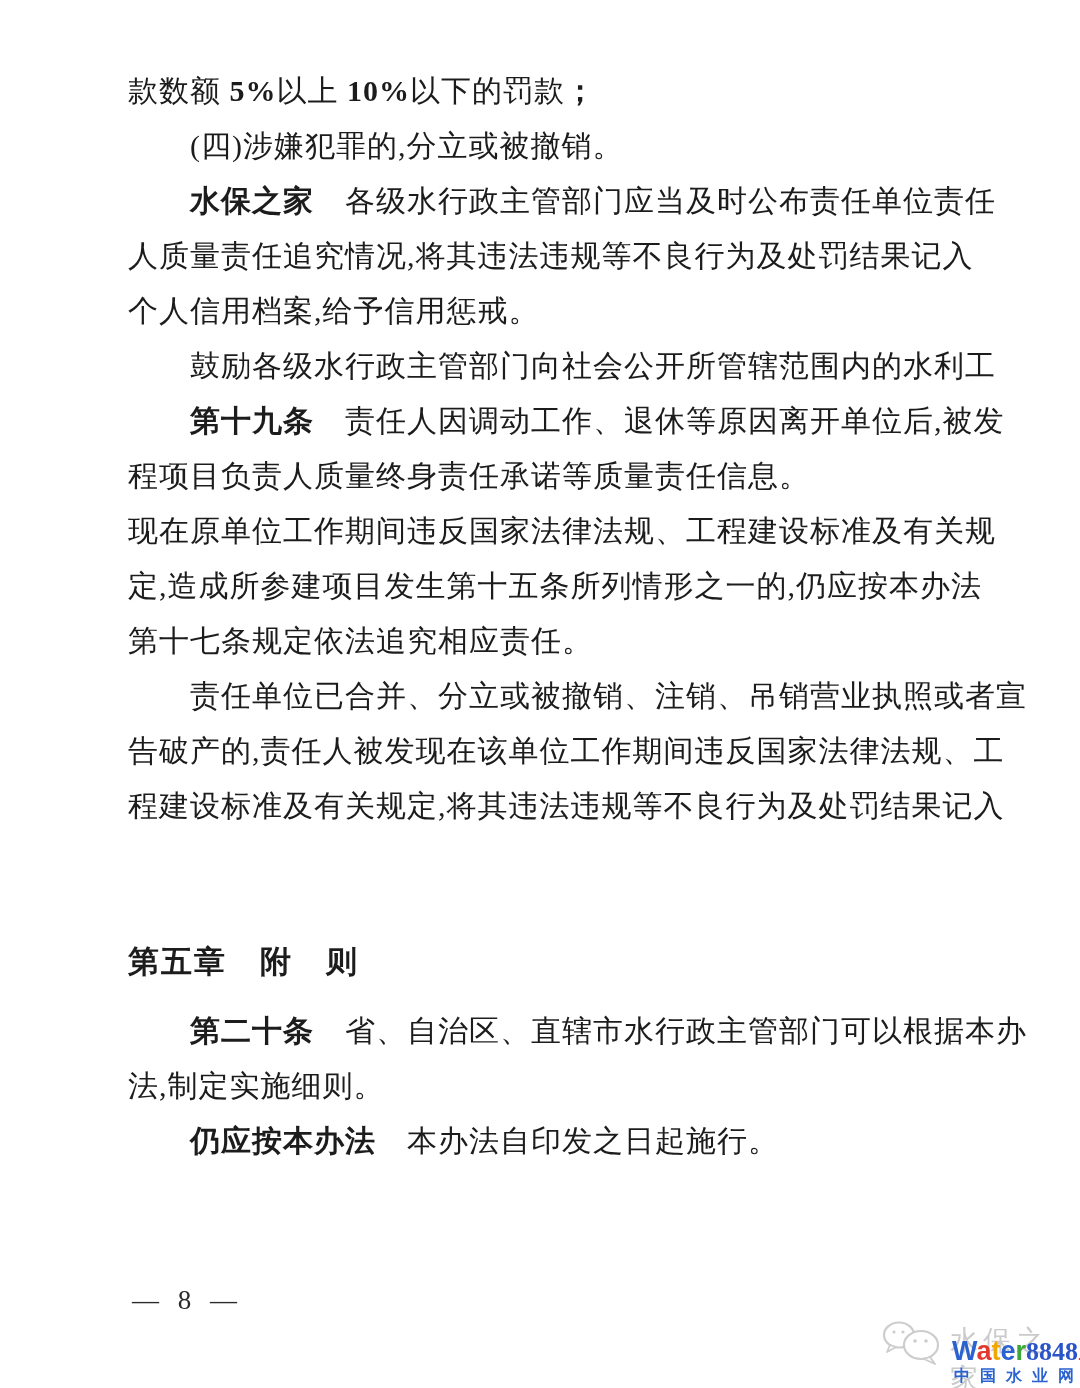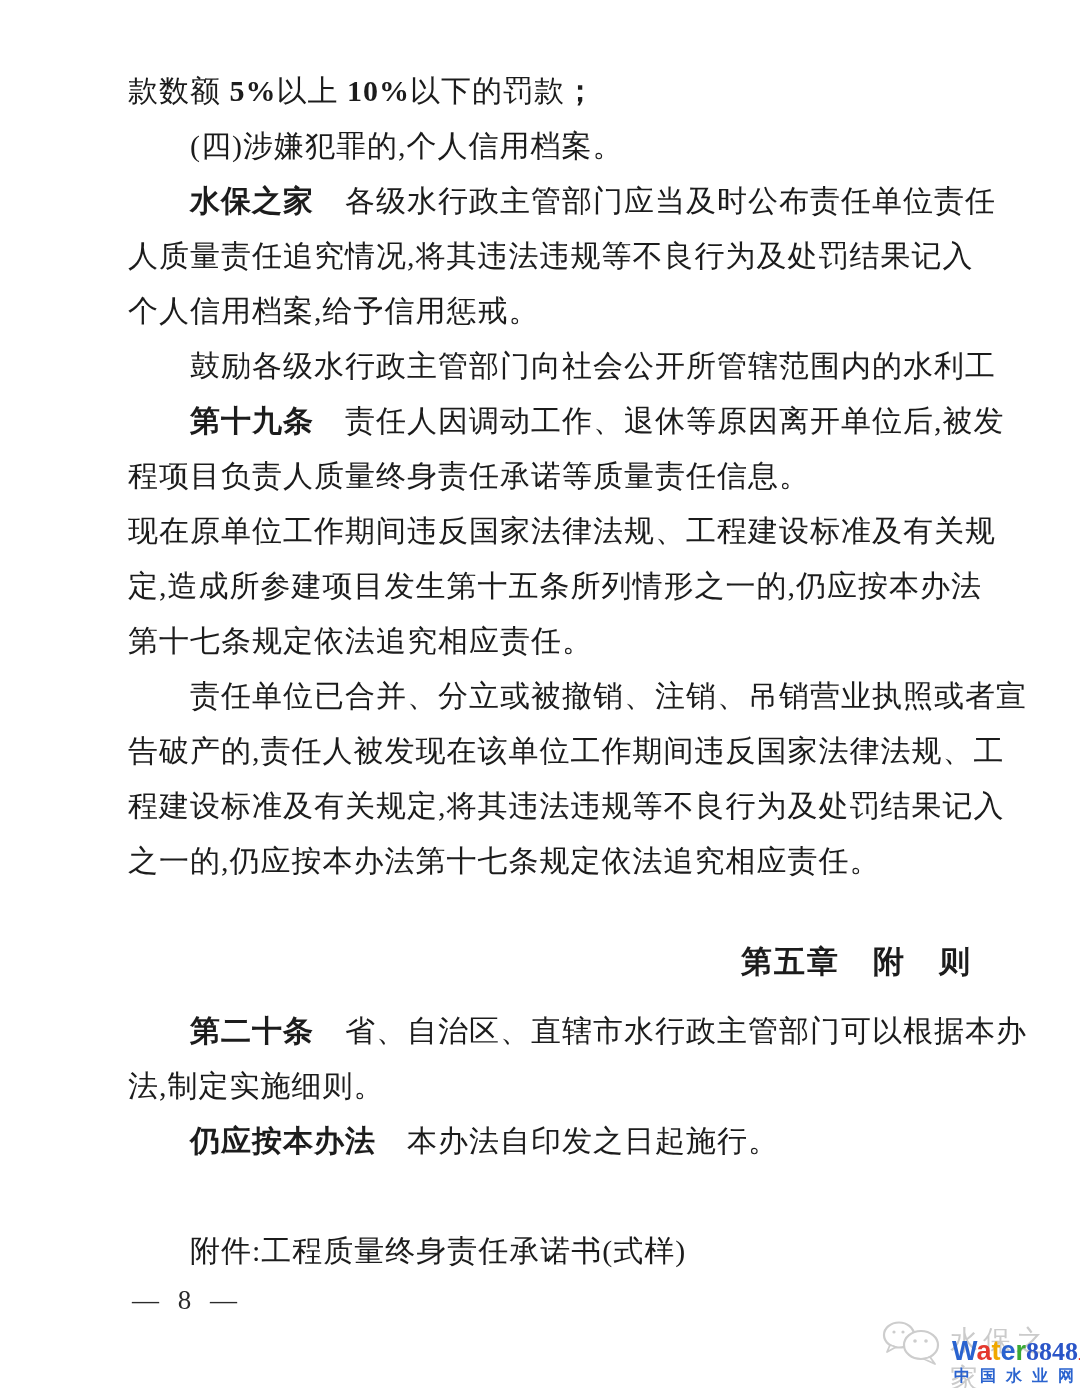--- a/index.html
+++ b/index.html
@@ -25,21 +25,21 @@
     white-space: nowrap;
     letter-spacing: 1px;
   }
   .line.indent { padding-left: 62px; }
   .line .b { font-weight: 700; }
   .chapter-heading {
     position: absolute;
     left: 128px;
     width: 844px;
     top: 933px;
-    text-align: right;
+    text-align: left;
     font-size: 31px;
     line-height: 58px;
     font-weight: 700;
     font-family: "Liberation Sans", "DejaVu Sans", sans-serif;
     letter-spacing: 2px;
   }
   .page-number {
     position: absolute;
     left: 132px;
     top: 1280px;
@@ -73,47 +73,43 @@
     z-index: 2; white-space: nowrap;
   }
 </style>
 </head>
 <body>
 
 <div class="page">
 
   <div class="doc-block" style="top:63px;">
       <div class="line"><span>款数额 </span><span class="b">5%</span><span>以上 </span><span class="b">10%</span><span>以下的罚款</span><span class="b">；</span></div>
-      <div class="line indent"><span>(四)涉嫌犯罪的,个人信用档案。</span></div>
+      <div class="line indent"><span>(四)涉嫌犯罪的,分立或被撤销。</span></div>
       <div class="line indent"><span class="b">水保之家</span><span>　各级水行政主管部门应当及时公布责任单位责任</span></div>
       <div class="line"><span>人质量责任追究情况,将其违法违规等不良行为及处罚结果记入</span></div>
       <div class="line"><span>个人信用档案,给予信用惩戒。</span></div>
       <div class="line indent"><span>鼓励各级水行政主管部门向社会公开所管辖范围内的水利工</span></div>
       <div class="line indent"><span class="b">第十九条</span><span>　责任人因调动工作、退休等原因离开单位后,被发</span></div>
       <div class="line"><span>程项目负责人质量终身责任承诺等质量责任信息。</span></div>
       <div class="line"><span>现在原单位工作期间违反国家法律法规、工程建设标准及有关规</span></div>
       <div class="line"><span>定,造成所参建项目发生第十五条所列情形之一的,仍应按本办法</span></div>
       <div class="line"><span>第十七条规定依法追究相应责任。</span></div>
       <div class="line indent"><span>责任单位已合并、分立或被撤销、注销、吊销营业执照或者宣</span></div>
       <div class="line"><span>告破产的,责任人被发现在该单位工作期间违反国家法律法规、工</span></div>
       <div class="line"><span>程建设标准及有关规定,将其违法违规等不良行为及处罚结果记入</span></div>
-      <div class="line"><span>之一的,仍应按本办法第十七条规定依法追究相应责任。</span></div>
     </div>
 
   <div class="chapter-heading">第五章　附　则</div>
 
   <div class="doc-block" style="top:1003px;">
       <div class="line indent"><span class="b">第二十条</span><span>　省、自治区、直辖市水行政主管部门可以根据本办</span></div>
       <div class="line"><span>法,制定实施细则。</span></div>
       <div class="line indent"><span class="b">仍应按本办法</span><span>　本办法自印发之日起施行。</span></div>
     </div>
 
-  <div class="doc-block" style="top:1223px;">
-      <div class="line indent"><span>附件:工程质量终身责任承诺书(式样)</span></div>
-    </div>
 
   <div class="page-number">— 8 —</div>
 
   <div class="watermark">
     <svg class="wm-icon" viewBox="0 0 64 50">
       <ellipse cx="19" cy="17" rx="15" ry="12.5" fill="#ffffff" stroke="#cdcdcd" stroke-width="2.2"></ellipse>
       <path d="M10 27 L7 34 L16 29 Z" fill="#ffffff" stroke="#cdcdcd" stroke-width="1.8" stroke-linejoin="round"></path>
       <circle cx="14" cy="14" r="1.6" fill="#cdcdcd"></circle>
       <circle cx="23" cy="14" r="1.6" fill="#cdcdcd"></circle>
       <ellipse cx="41" cy="27" rx="17" ry="14" fill="#ffffff" stroke="#cdcdcd" stroke-width="2.2"></ellipse>

